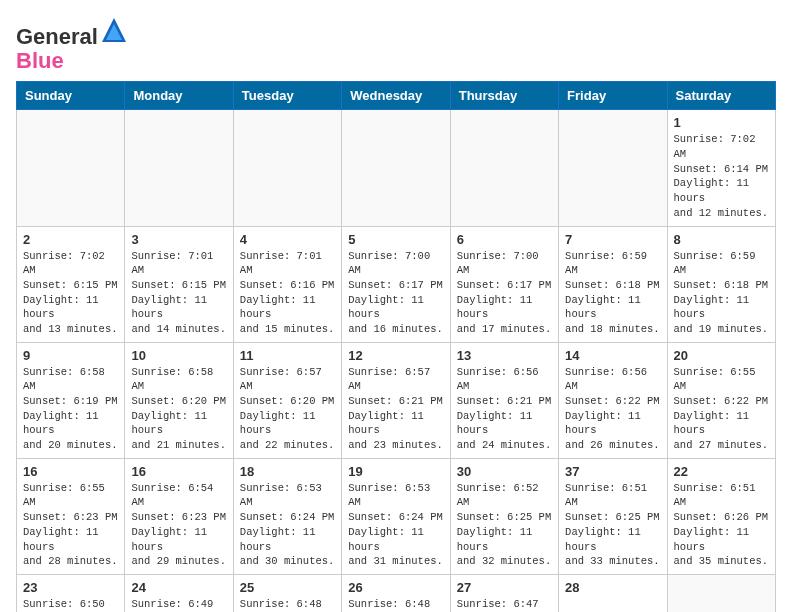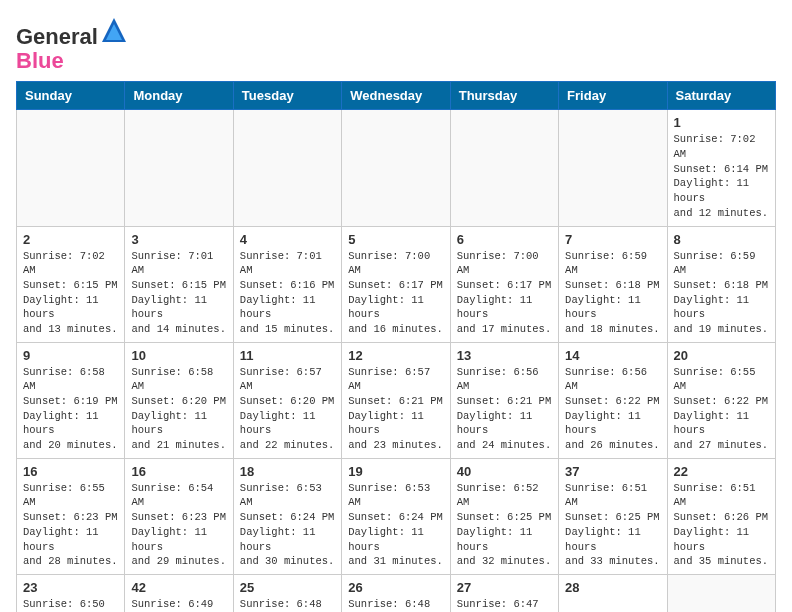--- a/index.html
+++ b/index.html
@@ -258,21 +258,21 @@
 and 30 minutes.</div>
         </td>
         <td>
           <span class="day-number">19</span>
           <div class="day-info" style="white-space: pre-line;">Sunrise: 6:53 AM
 Sunset: 6:24 PM
 Daylight: 11 hours
 and 31 minutes.</div>
         </td>
         <td>
-          <span class="day-number">40</span>
+          <span class="day-number">30</span>
           <div class="day-info" style="white-space: pre-line;">Sunrise: 6:52 AM
 Sunset: 6:25 PM
 Daylight: 11 hours
 and 32 minutes.</div>
         </td>
         <td>
           <span class="day-number">37</span>
           <div class="day-info" style="white-space: pre-line;">Sunrise: 6:51 AM
 Sunset: 6:25 PM
 Daylight: 11 hours
@@ -288,21 +288,21 @@
       </tr>
       <tr>
         <td>
           <span class="day-number">23</span>
           <div class="day-info" style="white-space: pre-line;">Sunrise: 6:50 AM
 Sunset: 6:26 PM
 Daylight: 11 hours
 and 36 minutes.</div>
         </td>
         <td>
-          <span class="day-number">42</span>
+          <span class="day-number">24</span>
           <div class="day-info" style="white-space: pre-line;">Sunrise: 6:49 AM
 Sunset: 6:27 PM
 Daylight: 11 hours
 and 37 minutes.</div>
         </td>
         <td>
           <span class="day-number">25</span>
           <div class="day-info" style="white-space: pre-line;">Sunrise: 6:48 AM
 Sunset: 6:27 PM
 Daylight: 11 hours

